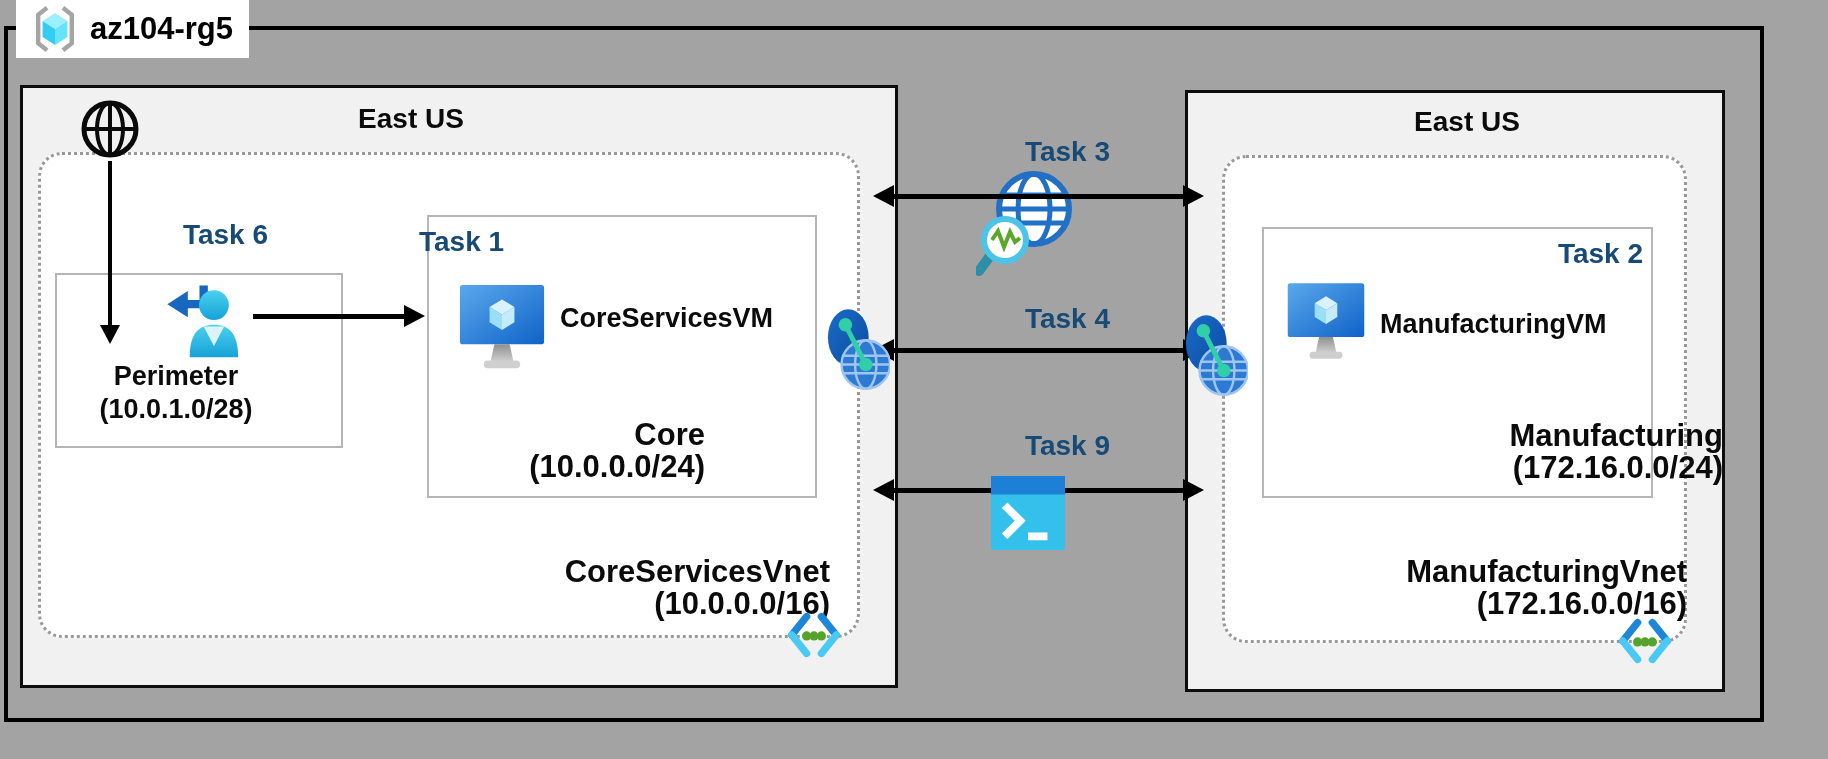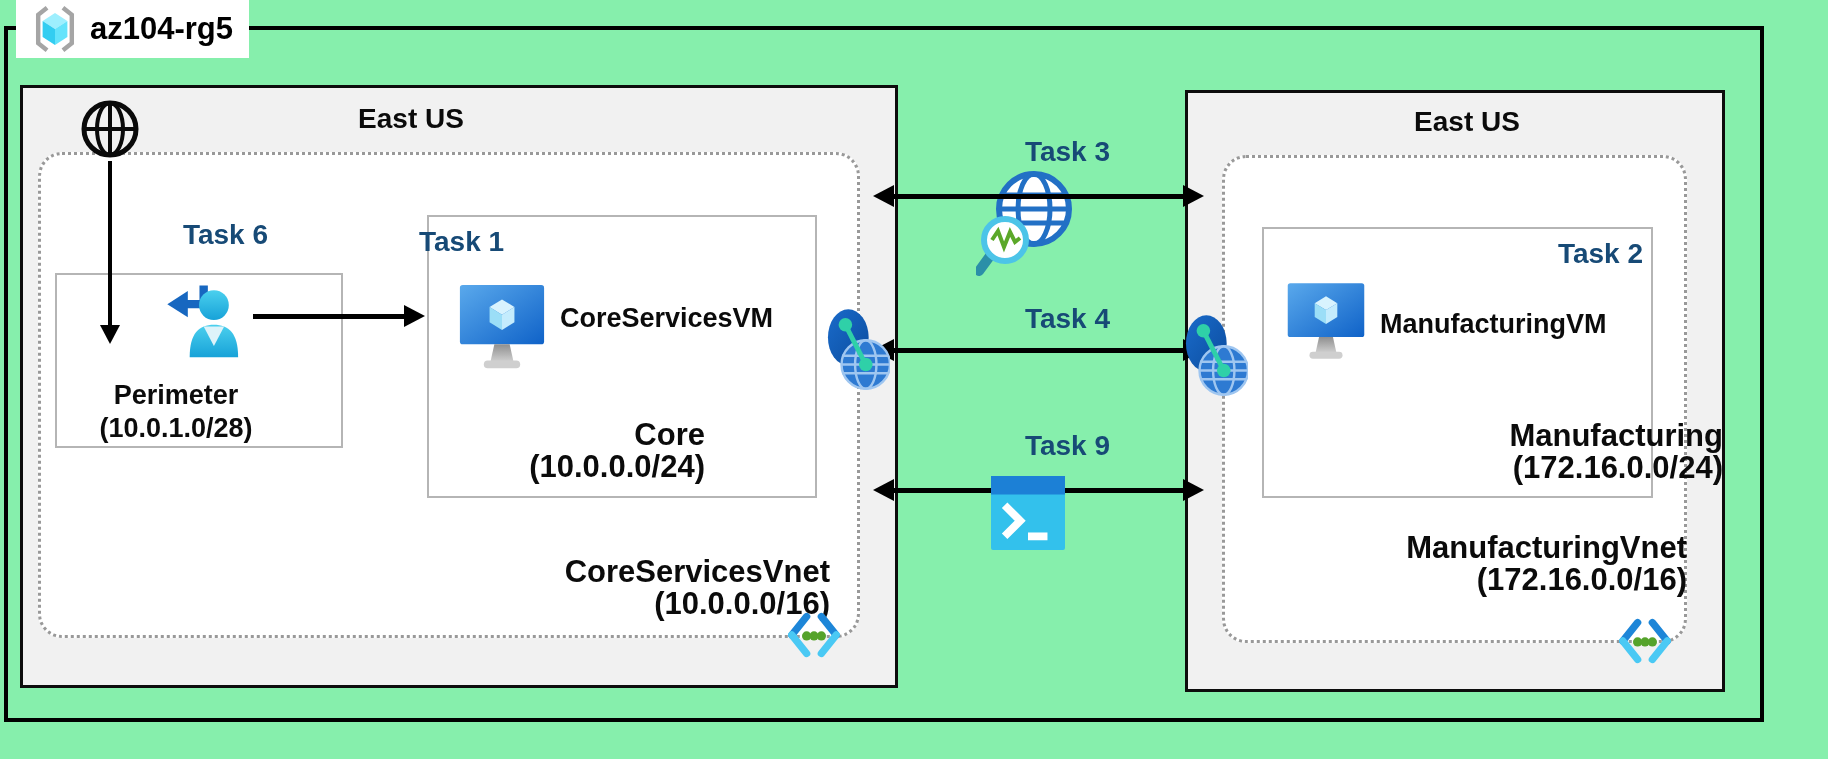--- a/index.html
+++ b/index.html
@@ -1,17 +1,17 @@
 <!DOCTYPE html>
 <html><head>
 <meta charset="utf-8">
 <style>
   html,body{margin:0;padding:0;background:#ffffff;}
   #diagram{
-    position:relative;width:1828px;height:759px;background:#86efac;
+    position:relative;width:1828px;height:759px;background:#a3a3a3;
     font-family:"Liberation Sans",sans-serif;font-weight:bold;color:#111;
     overflow:hidden;
   }
   .abs{position:absolute;}
   .outer-border{left:4px;top:26px;width:1760px;height:696px;border:4px solid #000;box-sizing:border-box;}
   .rg-label{left:16px;top:0;height:58px;display:flex;align-items:center;gap:12px;background:#fff;padding:0 16px;z-index:10;}
   .rg-label span{font-size:31px;color:#000;}
   .region{box-sizing:border-box;border:3px solid #0d0d0d;background:#f1f1f1;}
   .region-left{left:20px;top:85px;width:878px;height:603px;}
   .region-right{left:1185px;top:90px;width:540px;height:602px;}
@@ -95,21 +95,21 @@
   <div class="abs inner-box" style="left:55px;top:273px;width:288px;height:175px"></div>
   <div class="abs icon" style="left:158px;top:280px;width:82px;height:80px">
     <svg viewBox="0 0 88 84">
       <polyline points="49,5 49,25 30,25" fill="none" stroke="#1767c0" stroke-width="9"></polyline>
       <polygon points="10,25 32,11 32,39" fill="#1767c0"></polygon>
       <circle cx="60" cy="26" r="16" fill="url(#gPerson)"></circle>
       <path d="M34,82 C34,56 44,47 60,47 C76,47 86,56 86,82 Z" fill="url(#gPerson)"></path>
       <polygon points="49,49 71,49 60,70" fill="#ddf3fa"></polygon>
     </svg>
   </div>
-  <div class="abs box-text" style="left:55px;top:379px;width:242px">
+  <div class="abs box-text" style="left:55px;top:360px;width:242px">
     <div>Perimeter</div>
     <div>(10.0.1.0/28)</div>
   </div>
 
   <div class="abs hline" style="left:253px;top:314px;width:153px"></div>
   <div class="abs arr-right" style="left:404px;top:305px"></div>
 
   <div class="abs inner-box" style="left:427px;top:215px;width:390px;height:283px"></div>
   <div class="abs task-label" style="left:419px;top:226px;text-align:left">Task 1</div>
   <div class="abs icon" style="left:458px;top:282px;width:88px;height:96px">
@@ -214,21 +214,21 @@
       <polygon points="38,64 54,64 58,82 34,82" fill="url(#gStand)"></polygon>
       <rect x="27" y="81" width="38" height="8" rx="4" fill="#cfcfcf"></rect>
     </svg>
   </div>
   <div class="abs vm-name" style="left:1380px;top:309px">ManufacturingVM</div>
   <div class="abs vnet-label" style="left:1262px;top:420px;width:461px">
     <div>Manufacturing</div>
     <div>(172.16.0.0/24)</div>
   </div>
 
-  <div class="abs vnet-label" style="left:1222px;top:532px;width:465px">
+  <div class="abs vnet-label" style="left:1222px;top:556px;width:465px">
     <div>ManufacturingVnet</div>
     <div>(172.16.0.0/16)</div>
   </div>
 
   <div class="abs icon" style="left:1617px;top:617px;width:56px;height:48px">
     <svg viewBox="0 0 58 52">
       <line x1="21" y1="6" x2="5" y2="26" stroke="#1d86d8" stroke-width="8" stroke-linecap="round"></line>
       <line x1="5" y1="26" x2="21" y2="46" stroke="#4ac9f4" stroke-width="8" stroke-linecap="round"></line>
       <line x1="37" y1="6" x2="53" y2="26" stroke="#1d86d8" stroke-width="8" stroke-linecap="round"></line>
       <line x1="53" y1="26" x2="37" y2="46" stroke="#4ac9f4" stroke-width="8" stroke-linecap="round"></line>

